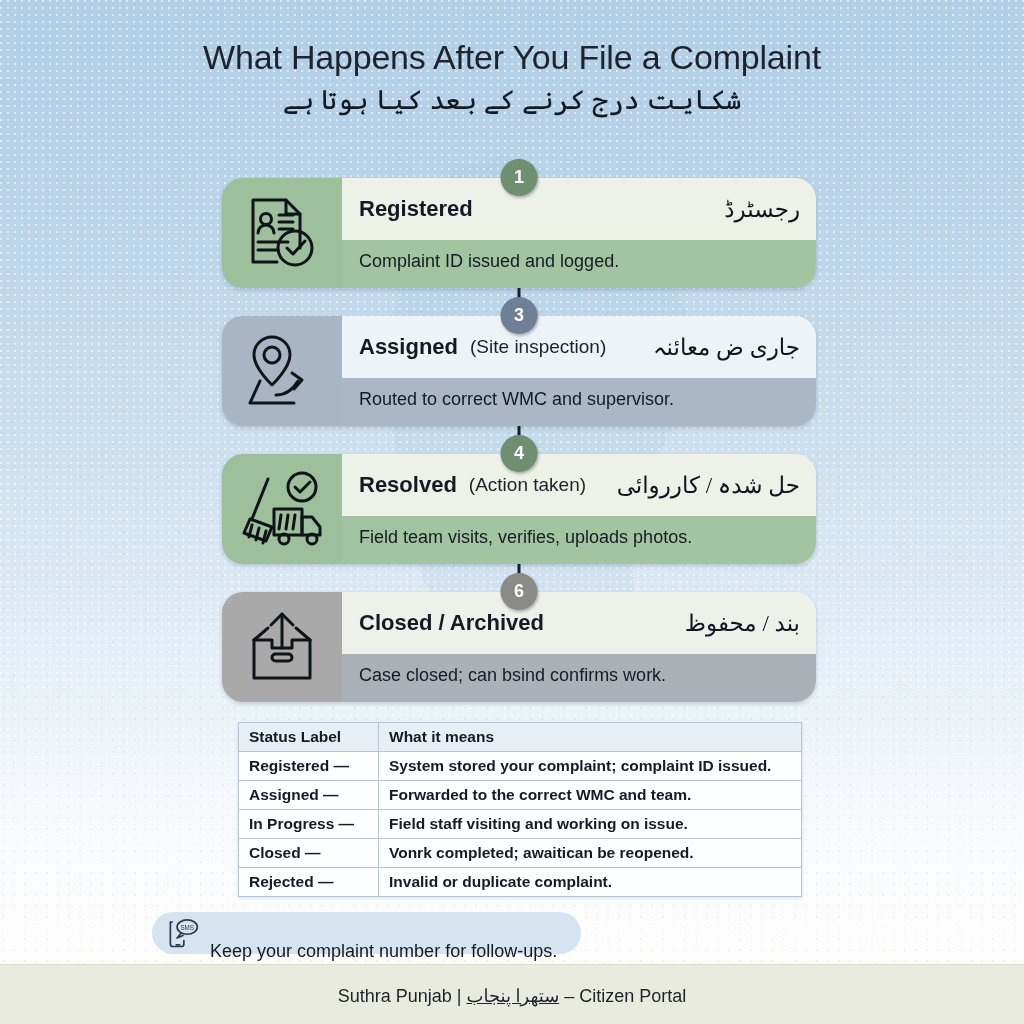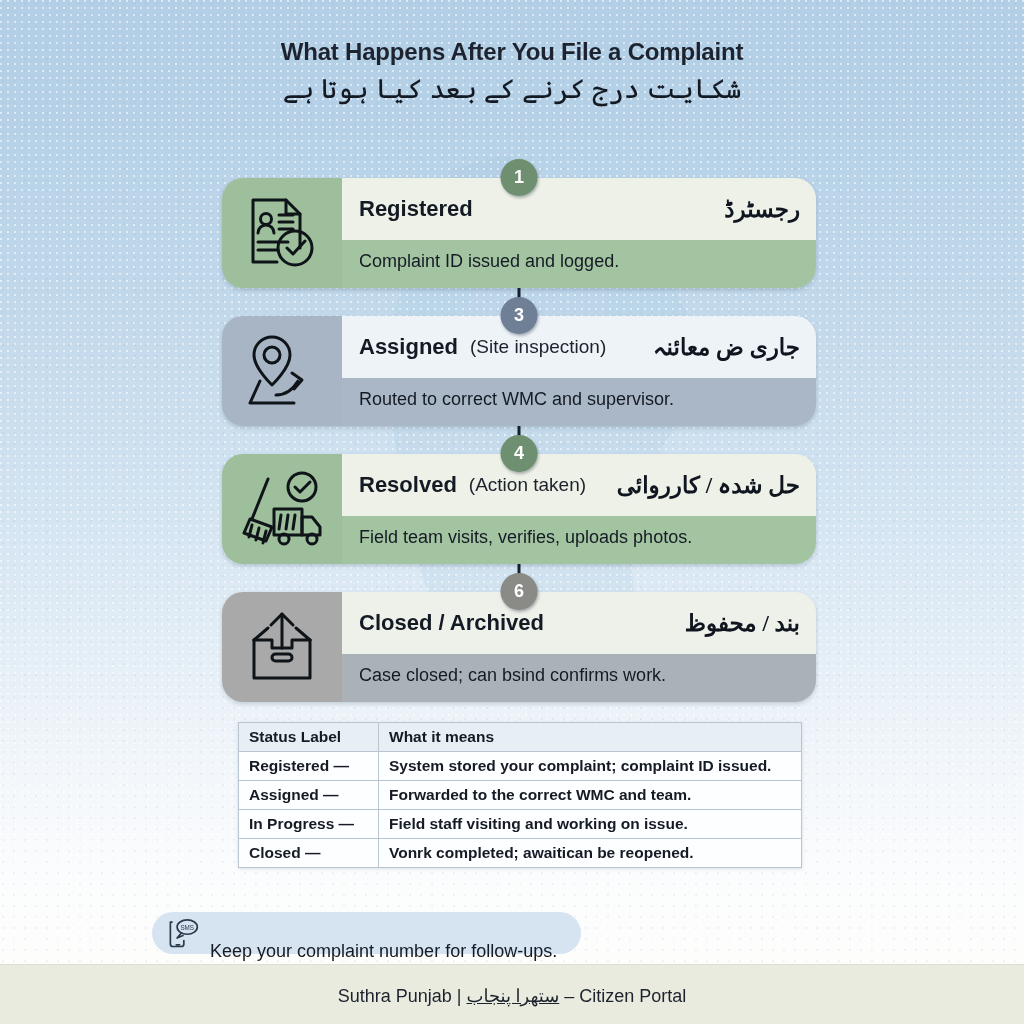--- a/index.html
+++ b/index.html
@@ -67,22 +67,22 @@
   }
 
   
   #header {
     position: absolute;
     left: 0; right: 0;
     top: 38px;
     text-align: center;
   }
   #title-en {
-    font-size: 24px;
-    font-weight: bold;
+    font-size: 34px;
+    font-weight: normal;
     color: #1d2430;
     letter-spacing: -0.2px;
   }
   #title-ur {
     margin-top: 7px;
     font-size: 27px;
     color: #141a23;
     direction: rtl;
     font-family: "Liberation Serif", "DejaVu Serif", serif;
   }
@@ -144,21 +144,20 @@
     white-space: nowrap;
   }
 
   .title-ur {
     margin-left: auto;
     font-size: 23px;
     color: #101620;
     direction: rtl;
     white-space: nowrap;
     font-family: "Liberation Serif", "DejaVu Serif", serif;
-    font-weight: bold;
   }
 
   .desc-row {
     flex: 1 1 auto;
     display: flex;
     align-items: center;
     padding: 0 16px 6px 17px;
     font-size: 18px;
     color: #151b24;
   }
@@ -445,20 +444,24 @@
         <td>Forwarded to the correct WMC and team.</td>
       </tr>
       <tr>
         <td class="col-label">In Progress —</td>
         <td>Field staff visiting and working on issue.</td>
       </tr>
       <tr>
         <td class="col-label">Closed —</td>
         <td>Vonrk completed; awaitican be reopened.</td>
       </tr>
+      <tr>
+        <td class="col-label">Rejected —</td>
+        <td>Invalid or duplicate complaint.</td>
+      </tr>
     </tbody>
   </table>
 
   <div id="tip">
     <svg width="34" height="32" viewBox="0 0 40 38" fill="none" stroke="#2b3a4a" stroke-width="2" stroke-linecap="round" stroke-linejoin="round">
       <path d="M5 6 h2 M5 6 v26 a3 3 0 0 0 3 3 h10 a3 3 0 0 0 3 -3 v-4"></path>
       <path d="M16 33 h-4"></path>
       <ellipse cx="25" cy="12" rx="12" ry="8.5"></ellipse>
       <path d="M18 19 l-5 6 l7 -3"></path>
       <text x="25" y="15.5" font-size="7.5" font-family="'Liberation Sans', sans-serif" fill="#2b3a4a" stroke="none" text-anchor="middle">SMS</text>

